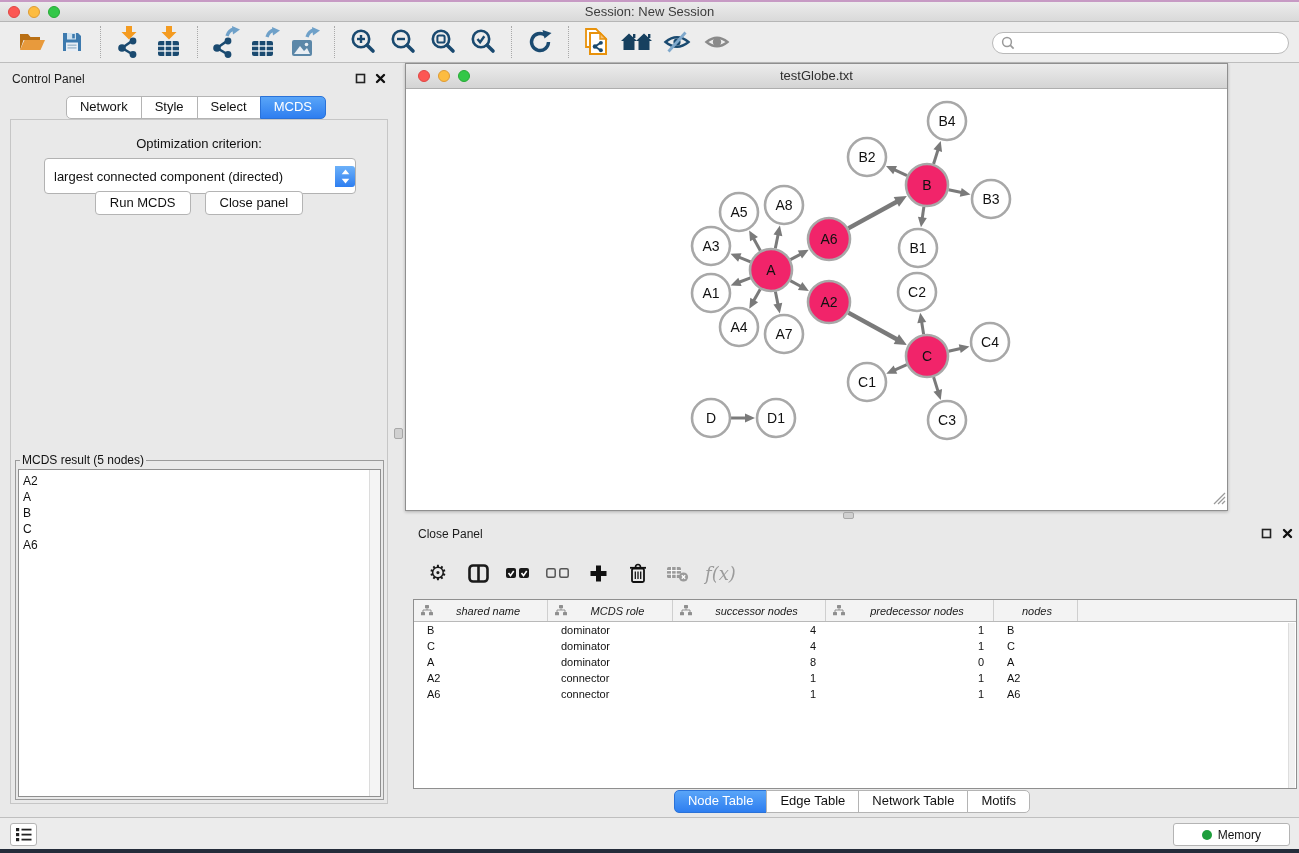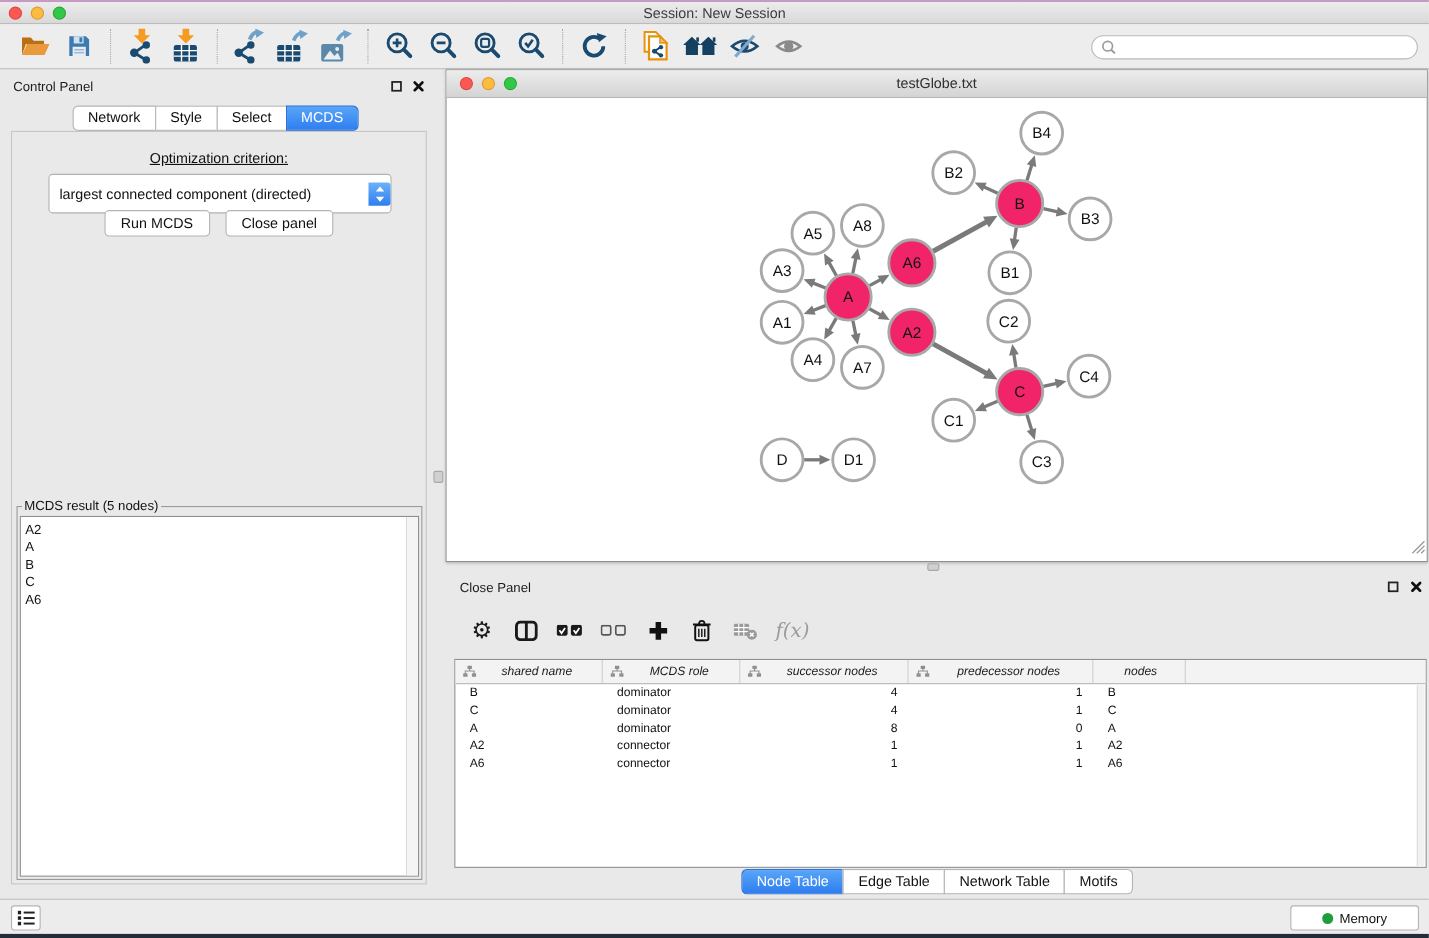--- a/index.html
+++ b/index.html
@@ -35,40 +35,40 @@
   #cp-title { position:absolute; left:12px; top:9px; font-size:12px; color:#1c1c1c; }
   .winctl { position:absolute; top:9px; width:13px; height:13px; display:flex; align-items:center; justify-content:center; }
   #cp-float { left:354px; } #cp-close { left:374px; }
   .seg-tabs { display:flex; }
   #ctl-tabs { position:absolute; left:0; right:0; top:33px; justify-content:center;text-align:center; }
   .seg-tab { font-size:13px; color:#111; background:#fff; border:1px solid #b4b4b4; padding:3px 13px 4px; margin-left:-1px; line-height:14px; }
   .seg-tab:first-child { border-radius:5px 0 0 5px; margin-left:0; }
   .seg-tab:last-child { border-radius:0 5px 5px 0; }
   .seg-tab.active { background:linear-gradient(#59a5f8,#2e7ef0); border-color:#2a72d8; color:#fff; }
   #cp-content { position:absolute; left:10px; top:56px; width:378px; height:685px; background:#e9e9e9; border:1px solid #c6c6c6; }
-  #opt-label { position:absolute; left:0; right:0; top:16px; text-align:center; font-size:13px; color:#111;text-decoration:underline; }
+  #opt-label { position:absolute; left:0; right:0; top:16px; text-align:center; font-size:13px; color:#111; }
   #opt-select { position:absolute; left:33px; top:38px; width:312px; height:36px; background:#fff; border:1px solid #b2b2b2; border-radius:4px; display:flex; align-items:center; }
   #opt-select .val { flex:1; font-size:13px; padding-left:9px; color:#111; white-space:nowrap; overflow:hidden; }
   #opt-select .stepper { width:20px; height:21px; border-radius:0 3px 3px 0; background:linear-gradient(#6cb1f9,#2e7ef0); display:flex; align-items:center; justify-content:center; }
   #cp-buttons { position:absolute; left:0; right:0; top:71px; display:flex; justify-content:center; gap:14px; }
   .pbtn { background:#fff; border:1px solid #b4b4b4; border-radius:4px; font-size:13px; color:#111; padding:3px 14px 4px; line-height:15px;text-align:right; }
   #mcds-fieldset { position:absolute; left:4px; top:333px; width:369px; height:347px; border:1px solid #9a9a9a; margin:0; padding:2px; }
   #mcds-fieldset legend { font-size:12px; color:#111; padding:0 2px; margin-left:2px; }
   #mcds-listwrap { position:relative; width:100%; height:100%; background:#fff; border:1px solid #8f8f8f; overflow:hidden; }
   #mcds-list { list-style:none; padding:3px 0 0 4px; }
   #mcds-list li { font-size:12px; line-height:16px; color:#111; }
   #mcds-scroll { position:absolute; right:0; top:0; width:11px; height:100%; background:#f4f4f4; border-left:1px solid #dcdcdc; }
 
   
   .grab { background:#d0d0d0; border:1px solid #a8a8a8; border-radius:2px; }
   #split-left { left:394px; top:365px; width:9px; height:11px; }
   #split-bottom { left:843px; top:449px; width:11px; height:7px; }
 
   
-  #net-window { left:405px; top:0; width:893px; height:448px; background:#fff; border:1px solid #8f8f8f; box-shadow:0 1px 3px rgba(0,0,0,.25); }
+  #net-window { left:405px; top:0; width:823px; height:448px; background:#fff; border:1px solid #8f8f8f; box-shadow:0 1px 3px rgba(0,0,0,.25); }
   #net-titlebar { position:absolute; left:0; top:0; width:100%; height:25px; background:linear-gradient(#ececec,#d4d4d4); border-bottom:1px solid #aeaeae; }
   #net-titlebar .lights { top:6px; left:12px; }
   #net-title { width:100%; text-align:center; font-size:13px; color:#2e2e2e; line-height:24px; }
   #graph-svg { position:absolute; left:0; top:25px; }
   #net-grip { position:absolute; right:1px; bottom:1px; }
 
   
   #table-panel { left:405px; top:448px; width:894px; height:306px; }
   #tp-title { position:absolute; left:13px; top:16px; font-size:12px; color:#1c1c1c; }
   #tp-float { left:855px; top:16px; } #tp-close { left:876px; top:16px; }

